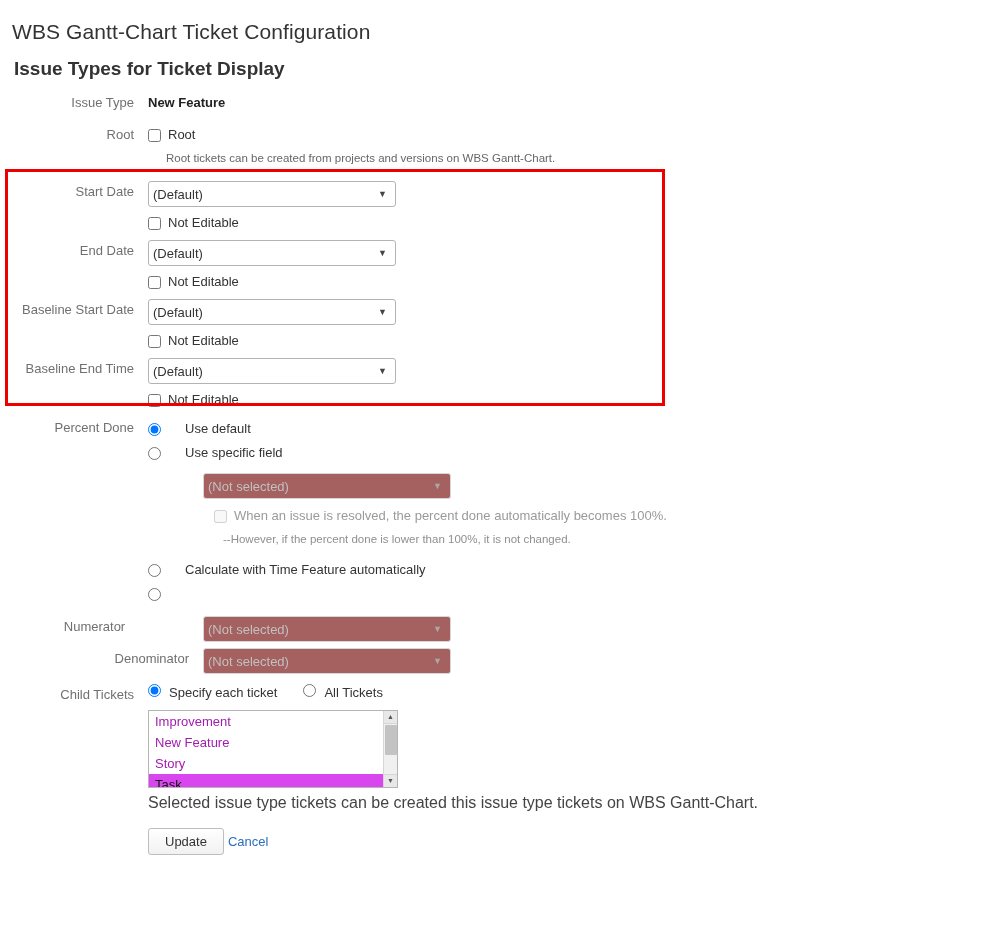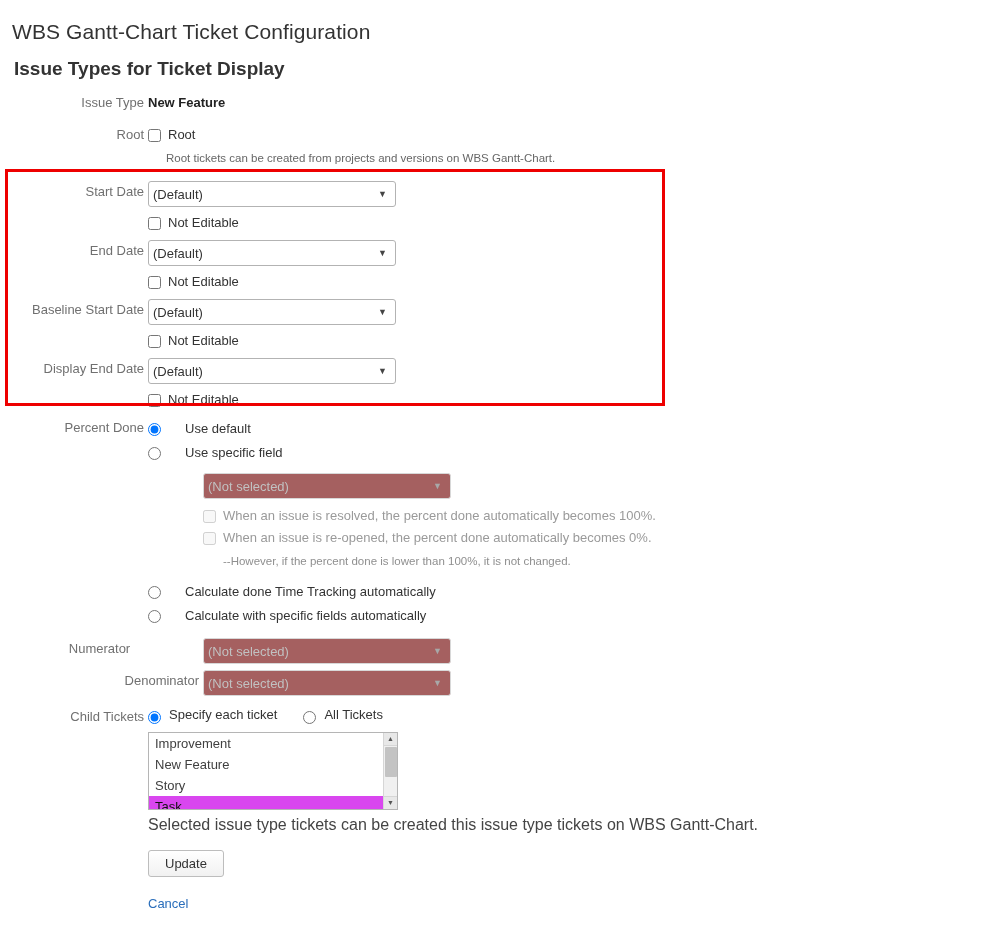--- a/index.html
+++ b/index.html
@@ -41,21 +41,21 @@
     display: flex;
     align-items: flex-start;
     min-height: 22px;
   }
   .lbl {
     width: 148px;
     min-width: 148px;
     text-align: right;
     font-size: 13px;
     color: #707070;
-    padding-right: 4px;
+    padding-right: 14px;
     padding-top: 3px;
     line-height: 16px;
   }
   .fld {
     flex: 1;
     font-size: 13px;
     color: #333;
     line-height: 18px;
   }
   .value-strong {
@@ -133,21 +133,21 @@
   .indent-block { padding-left: 55px; }
 
   .radio-line {
     display: flex;
     align-items: center;
     gap: 24px;
     height: 24px;
   }
   .inline-radios {
     display: flex;
-    align-items: flex-end;
+    align-items: flex-start;
     gap: 8px;
   }
   .inline-radios .gap { width: 10px; }
 
   .listbox {
     width: 250px;
     height: 78px;
     border: 1px solid #b5b5b5;
     background: #fff;
     font-size: 13px;
@@ -156,21 +156,21 @@
     padding: 0;
   }
   .listbox .items {
     position: absolute;
     top: 0; left: 0; right: 14px; bottom: 0;
     overflow: hidden;
   }
   .listbox .opt {
     padding: 2px 6px;
     line-height: 17px;
-    color: #404040;
+    color: #a21caf;
   }
   .listbox .opt.selected {
     background: #d946ef;
     color: #111;
   }
   .scrollbar {
     position: absolute;
     top: 0; right: 0;
     width: 14px; height: 100%;
     background: #f0f0f0;
@@ -199,24 +199,23 @@
     background: #c3c3c3;
     border-radius: 1px;
   }
   .note {
     font-size: 16px;
     color: #444;
     padding-top: 6px;
   }
   .actions {
     display: flex;
-    align-items: flex-start;
-    gap: 18px;
+    align-items: center;
+    gap: 4px;
     padding-top: 16px;
-    flex-direction: column;
   }
   .btn-update {
     font-family: "Liberation Sans", sans-serif;
     font-size: 13px;
     color: #333;
     background: linear-gradient(#ffffff, #f1f1f1);
     border: 1px solid #bdbdbd;
     border-radius: 3px;
     padding: 5px 16px;
     cursor: pointer;
@@ -314,21 +313,21 @@
         <div class="cb-line" style="margin-top:5px;">
           <input type="checkbox" style="">
           <span class="cb-label">Not Editable</span>
         </div>
       </div>
     </div>
 
     <div class="spacer6"></div>
 
     <div class="row">
-      <div class="lbl">Display End Date</div>
+      <div class="lbl">Baseline End Time</div>
       <div class="fld">
         <span class="sel-wrap">
           <select class="ddl">
             <option>(Default)</option>
           </select>
           <span class="arrow">▼</span>
         </span>
         <div class="cb-line" style="margin-top:5px;">
           <input type="checkbox" style="">
           <span class="cb-label">Not Editable</span>
@@ -353,41 +352,36 @@
         </div>
 
         <div class="indent-block" style="padding-top:8px;">
           <span class="sel-wrap disabled">
             <select class="ddl" disabled="">
               <option>(Not selected)</option>
             </select>
             <span class="arrow">▼</span>
           </span>
 
-          <div class="cb-line" style="margin-top:6px;">
+          <div class="cb-line" style="margin-top:6px;margin-left:11px;">
             <input type="checkbox" disabled="" style="">
             <span class="cb-label muted">When an issue is resolved, the percent done automatically becomes 100%.</span>
           </div>
 
-          <div class="cb-line">
-            <input type="checkbox" disabled="" style="">
-            <span class="cb-label muted">When an issue is re-opened, the percent done automatically becomes 0%.</span>
-          </div>
 
           <div class="hint" style="padding-left:20px; color:#8f8f8f;">--However, if the percent done is lower than 100%, it is not changed.</div>
         </div>
 
         <div class="radio-line" style="margin-top:10px;">
           <input type="radio" name="pctdone" style="">
-          <span class="cb-label">Calculate done Time Tracking automatically</span>
+          <span class="cb-label">Calculate with Time Feature automatically</span>
         </div>
 
         <div class="radio-line">
           <input type="radio" name="pctdone" style="">
-          <span class="cb-label">Calculate with specific fields automatically</span>
         </div>
 
       </div>
     </div>
 
     <div class="spacer10"></div>
 
     <div class="row">
       <div class="lbl" style="width:203px;min-width:203px;text-align:center;">Numerator</div>
       <div class="fld">

